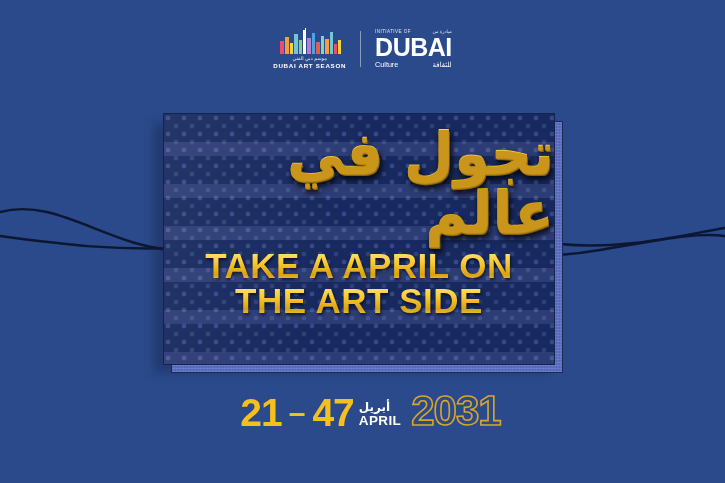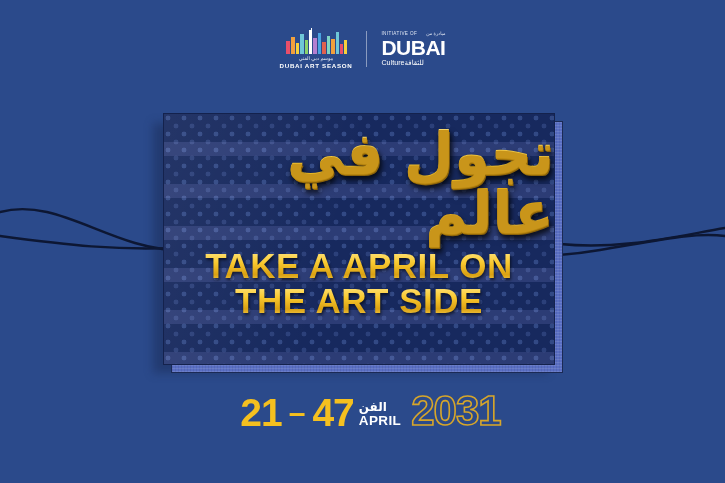--- a/index.html
+++ b/index.html
@@ -73,29 +73,30 @@
     display: flex;
     width: 100%;
     justify-content: space-between;
     align-items: flex-end;
     font-size: 4.6px;
     color: #dfe5f2;
     letter-spacing: .4px;
     margin-bottom: 1px;
   }
   .cult-main {
-    font-size: 21px;
+    font-size: 25px;
     font-weight: bold;
     letter-spacing: -0.5px;
     color: #ffffff;
     line-height: .95;
   }
   .cult-bottom {
     display: flex;
     width: 100%;
+    justify-content: space-between;
     align-items: center;
     font-size: 7.2px;
     color: #ffffff;
     margin-top: 1px;
   }
   .cult-bottom .ar { font-size: 7px; letter-spacing: .3px;}
 
   
   .poster-wrap {
     position: absolute;
@@ -347,21 +348,21 @@
 
     <div class="date-block">
       <span class="daynum">21</span>
     </div>
 
     <span class="dash">–</span>
 
     <div class="date-block">
       <span class="daynum">47</span>
       <span class="month-stack">
-        <span class="month-ar">الفن</span>
+        <span class="month-ar">أبريل</span>
         <span class="month-en">APRIL</span>
       </span>
     </div>
 
     <span class="year">2031</span>
   </div>
 
 </div>
 
 </body></html>

